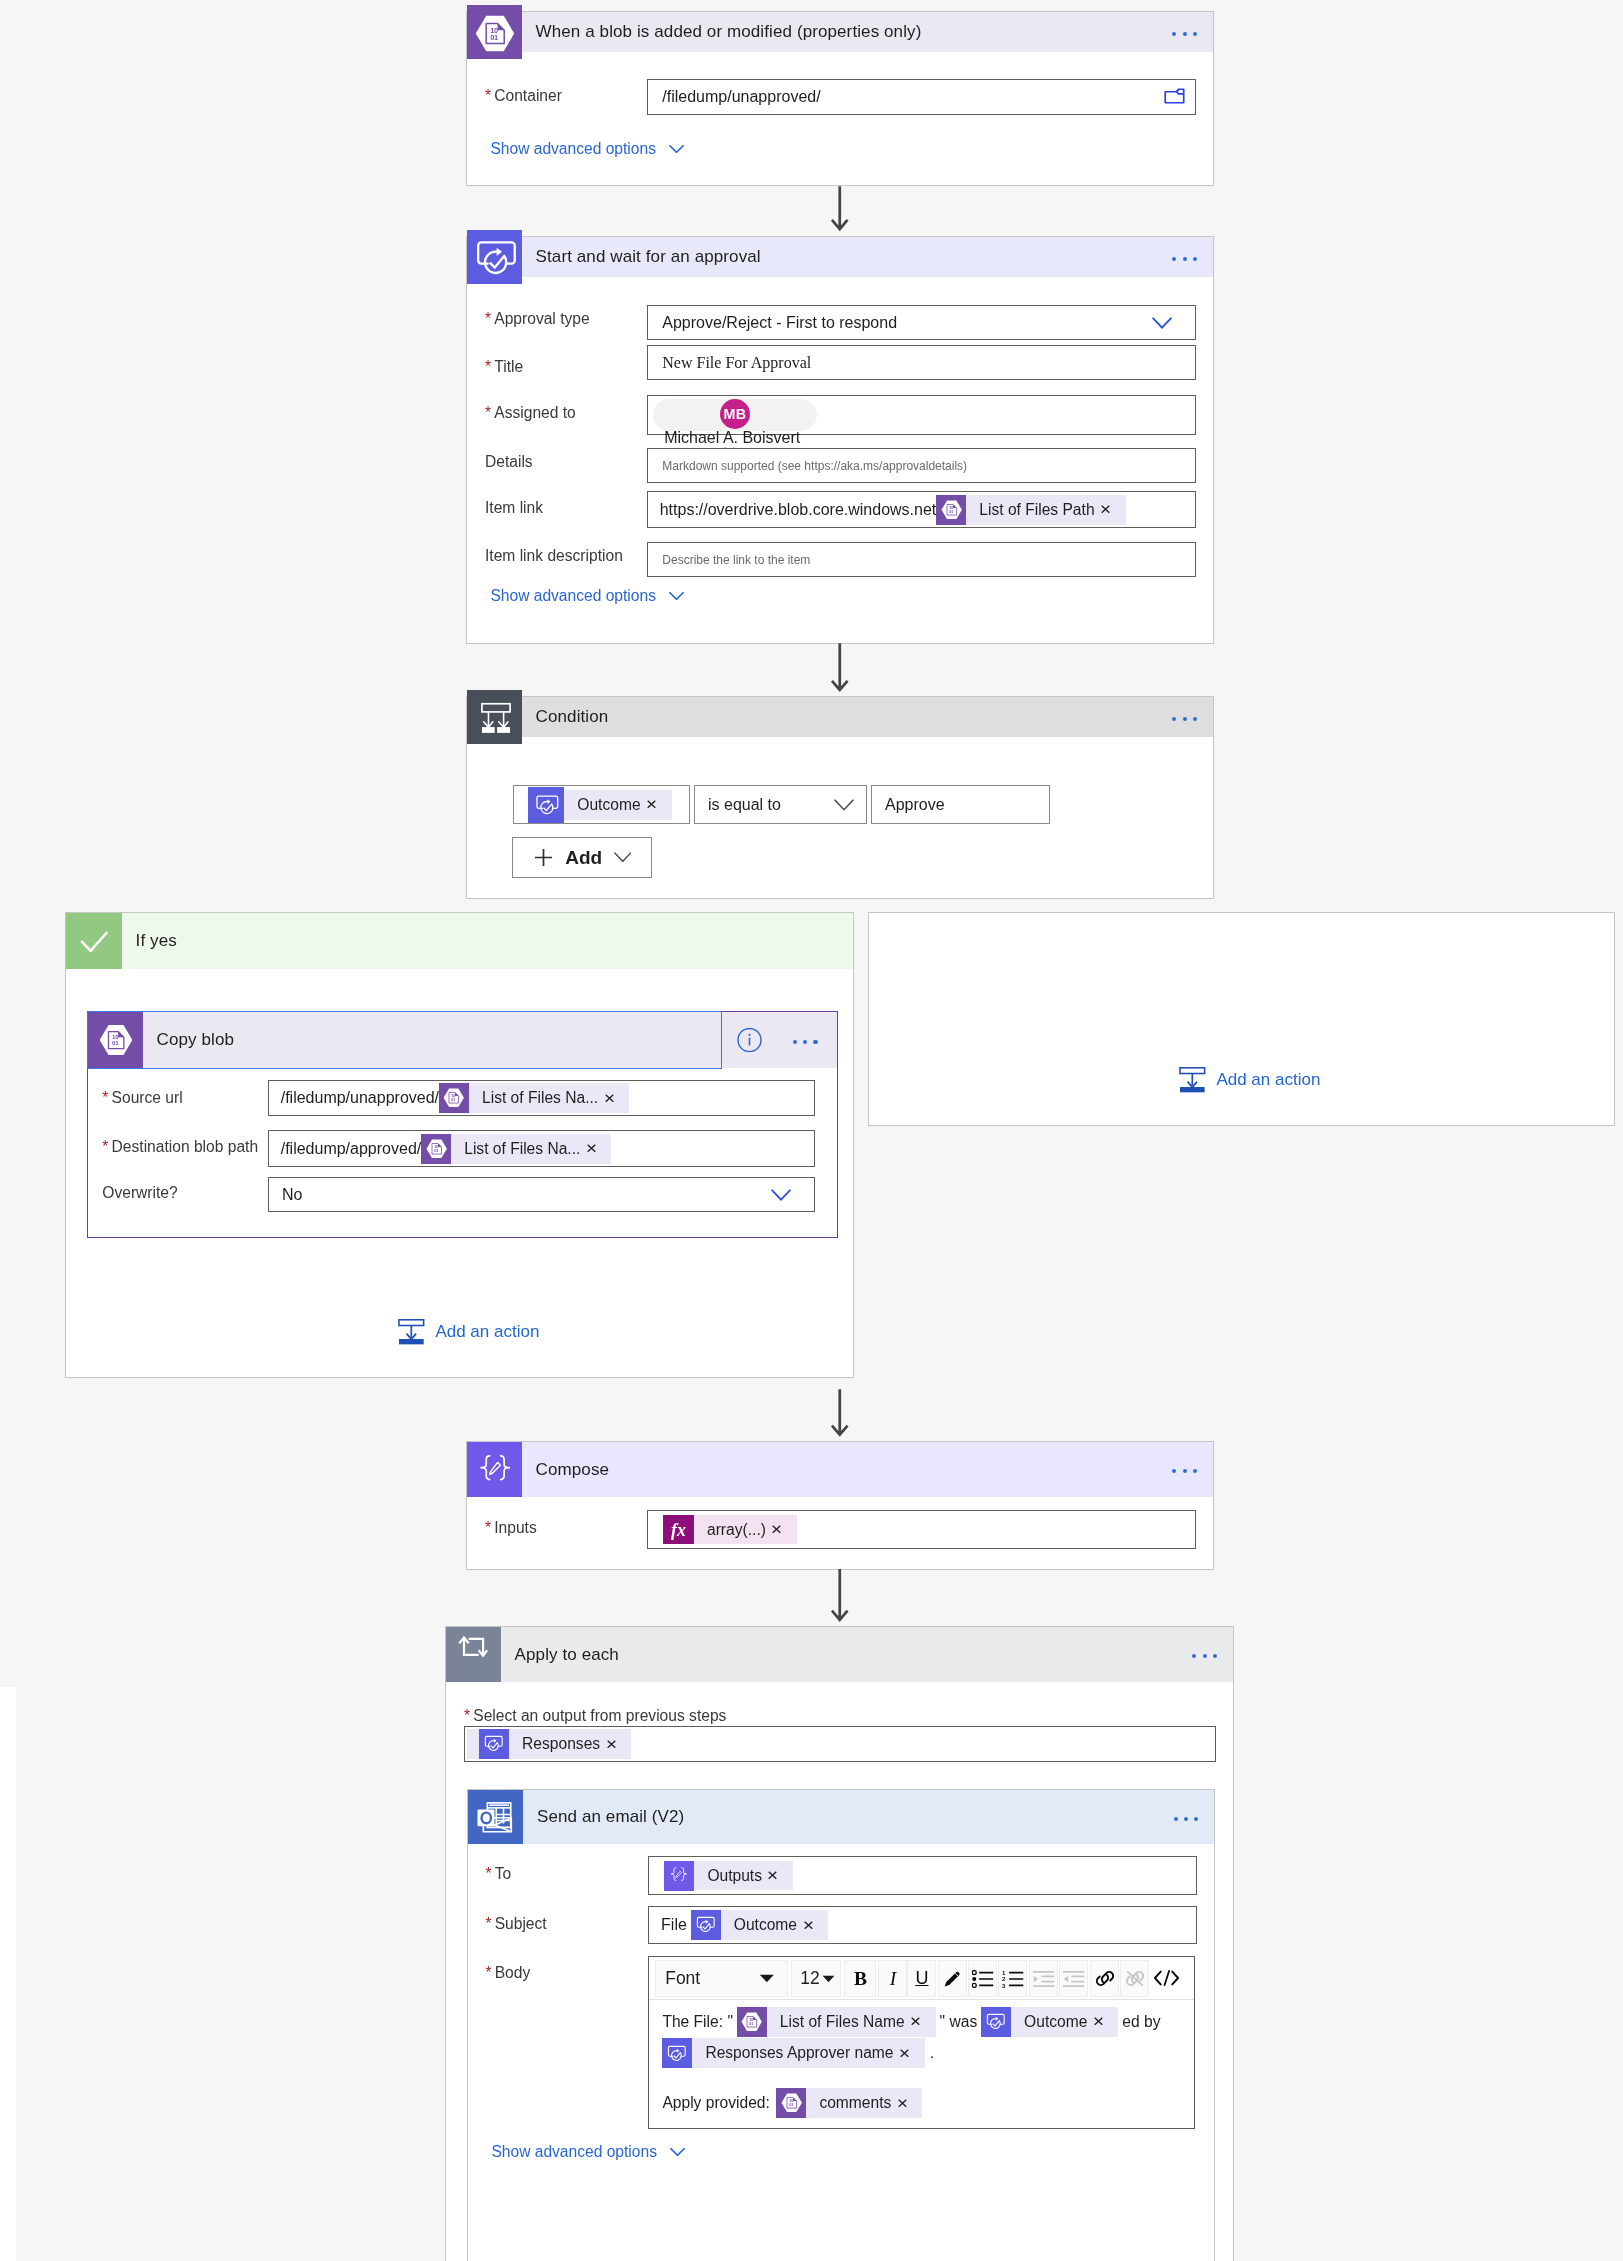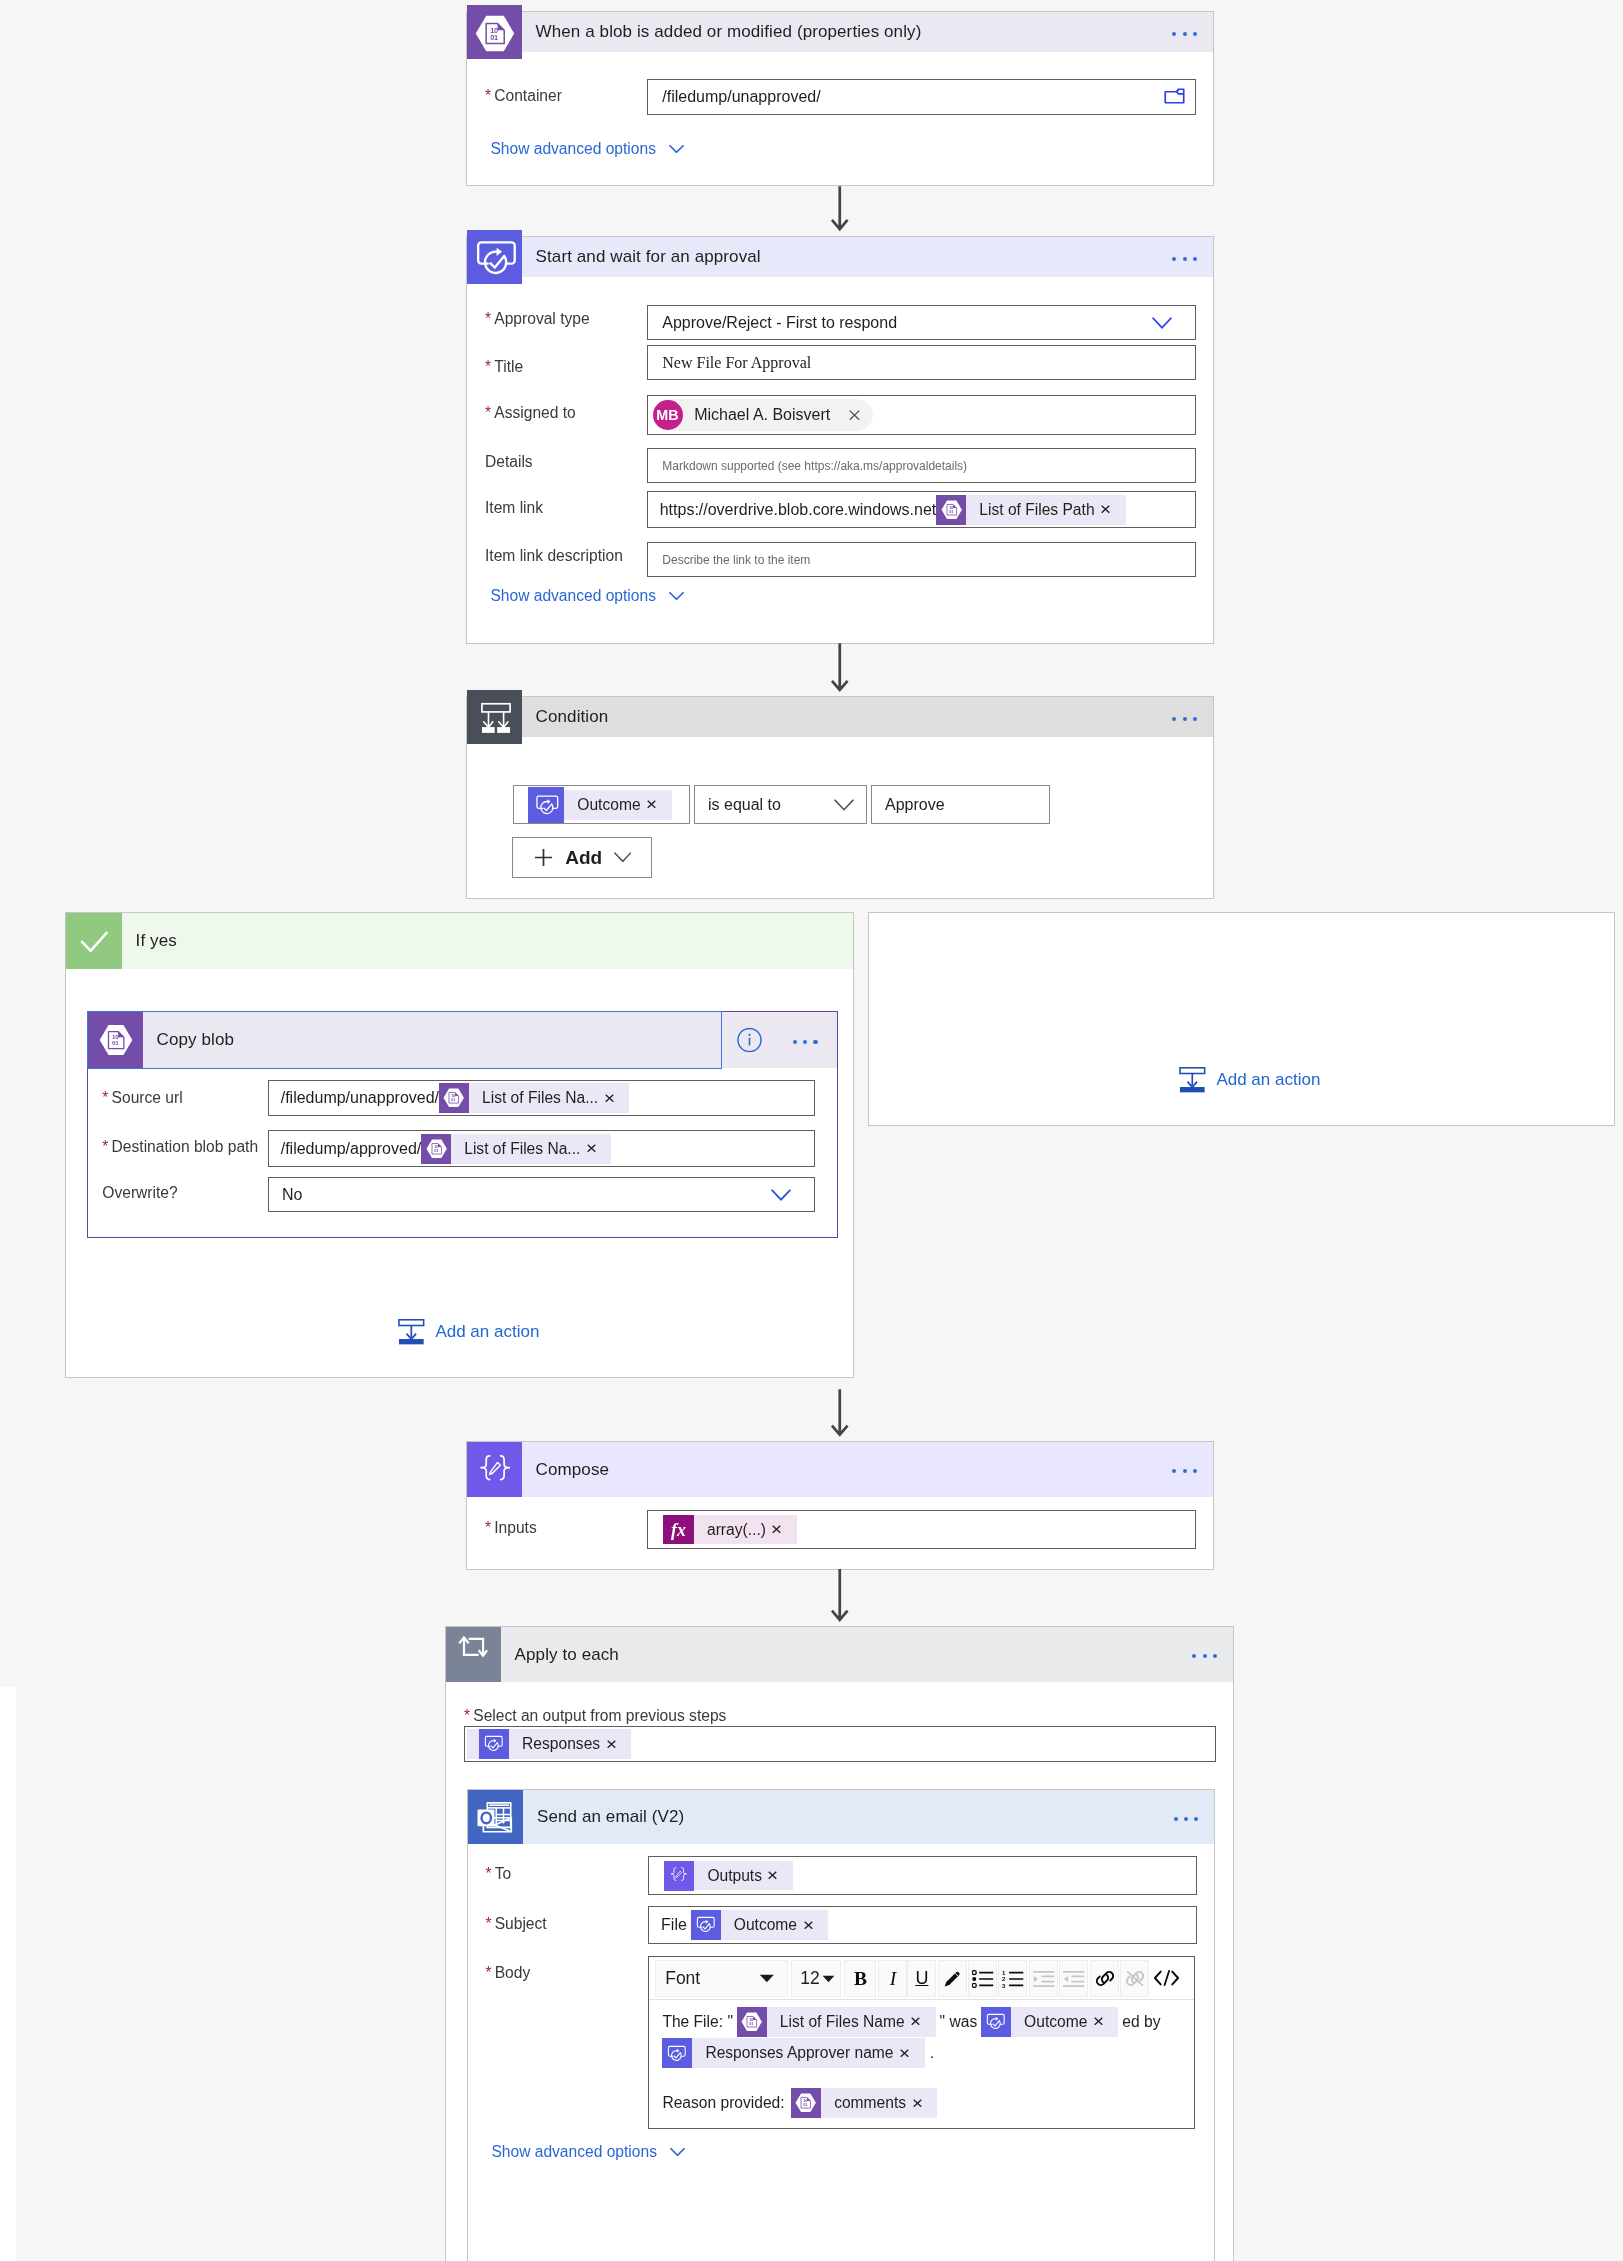--- a/index.html
+++ b/index.html
@@ -192,21 +192,21 @@
           </svg>
     </div>
 
     <div class="flabel" style="left:18px;top:121px;"><span class="req">*</span><span>Title</span></div>
     <div class="finput" style="left:180px;top:108px;width:549px;height:35px;font-family:Liberation Serif, serif;">
       <span class="fvalue">New File For Approval</span>
     </div>
 
     <div class="flabel" style="left:18px;top:167px;"><span class="req">*</span><span>Assigned to</span></div>
     <div class="finput" style="left:180px;top:158px;width:549px;height:40px;">
-      <span class="token" style="background:#f3f2f1;height:32px;margin-left:4.5px;border-radius:16px;">
+      <span class="token" style="background:#f3f2f1;height:32px;margin-left:4.5px;border-radius:16px;flex-direction:column;">
         <span class="tico" style="width:30px;flex:0 0 30px;height:30px;">
               <span style="width:30px;height:30px;border-radius:50%;background:#c3208c;color:#fff;font-size:14.3px;font-weight:bold;display:flex;align-items:center;justify-content:center;letter-spacing:0.2px;">MB</span>
             </span>
         <span class="tlabel" style="font-size:16px;padding-left:11.7px;padding-right:17px;">Michael A. Boisvert</span>
         <span class="tx" style="padding-right:13px;">
               <svg width="11" height="10.4" viewBox="0 0 17 16">
                 <path d="M1.1 1 L15.9 15 M15.9 1 L1.1 15" stroke="#4a4a4a" stroke-width="1.9" fill="none"></path>
               </svg>
             </span>
       </span>
@@ -639,21 +639,21 @@
                 <span class="tlabel">Responses Approver name</span>
                 <span class="tx">
                       <svg width="9" height="8.4" viewBox="0 0 14 13">
                         <path d="M1.1 1 L12.9 12 M12.9 1 L1.1 12" stroke="#201f1e" stroke-width="2.1" fill="none"></path>
                       </svg>
                     </span>
               </span>
               <span>.</span>
             </div>
             <div style="display:flex;align-items:center;margin-top:19.5px;font-size:15.6px;color:#201f1e;">
-              <span>Reason provided:</span>
+              <span>Apply provided:</span>
               <span class="token" style="height:30px;margin-left:6.5px;">
                 <span class="tico" style="background:#744da9;width:30px;flex:0 0 30px;height:30px;">
                       <svg width="21.4" height="19.5" viewBox="0 0 62 57">
                         <use href="#ic-blob"></use>
                       </svg>
                     </span>
                 <span class="tlabel">comments</span>
                 <span class="tx">
                       <svg width="9" height="8.4" viewBox="0 0 14 13">
                         <path d="M1.1 1 L12.9 12 M12.9 1 L1.1 12" stroke="#201f1e" stroke-width="2.1" fill="none"></path>

